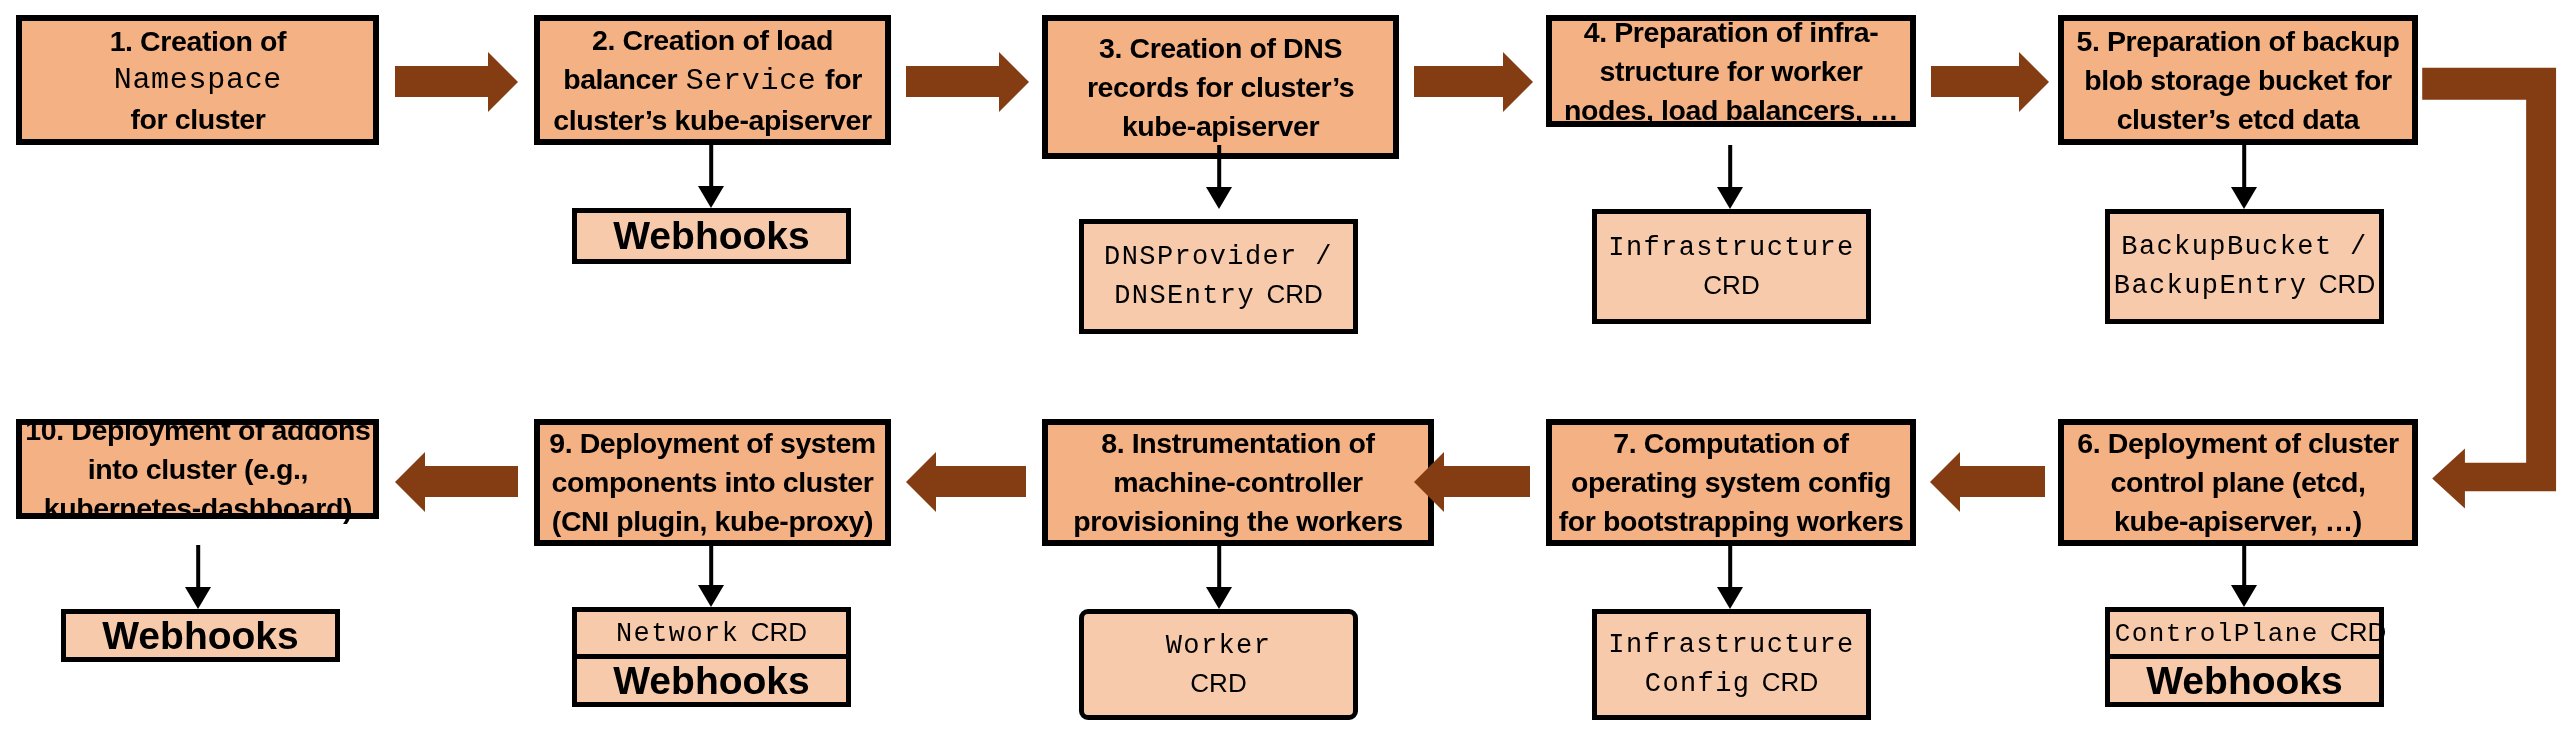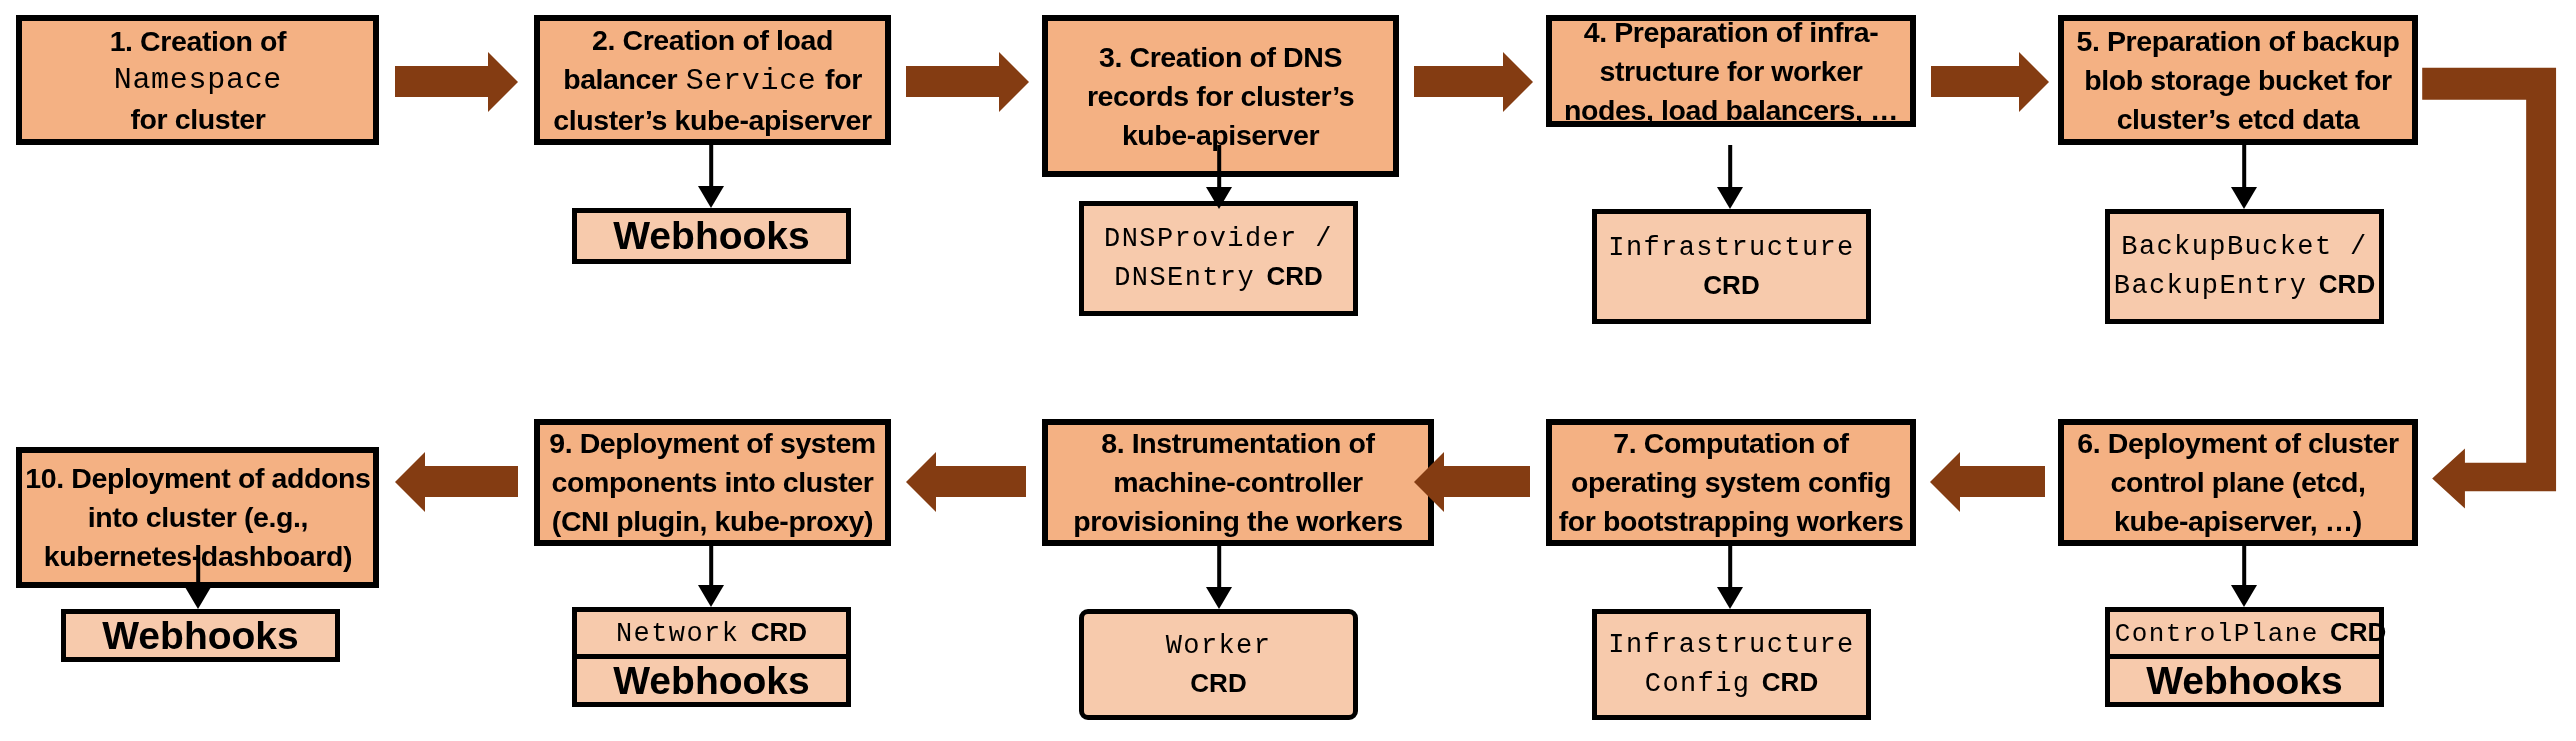--- a/index.html
+++ b/index.html
@@ -52,21 +52,21 @@
   }
   .artifact-cell + .artifact-cell{margin-top:-5.7px;}
   .code-line{
     display:flex;align-items:baseline;justify-content:center;gap:11.4px;
     font-family:"Liberation Mono","DejaVu Sans Mono",monospace;
     font-weight:400;font-size:27px;line-height:37px;letter-spacing:1.4px;
     white-space:nowrap;
   }
   .crd-label{
     font-family:"Liberation Sans",sans-serif;
-    font-weight:700;font-size:26px;letter-spacing:0;
+    font-weight:400;font-size:26px;letter-spacing:0;
   }
   .webhooks-label{font-weight:700;font-size:39px;font-family:"Liberation Sans",sans-serif;letter-spacing:0;}
   
   .v-arrow{position:absolute;}
   .v-line{position:absolute;left:50%;transform:translateX(-50%);width:3.6px;background:var(--border);}
   .v-head{
     position:absolute;left:50%;transform:translateX(-50%);
     width:0;height:0;
     border-left:13px solid transparent;
     border-right:13px solid transparent;
@@ -113,21 +113,21 @@
     <div class="main-line">
       <span>balancer</span>
       <span class="inline-code">Service</span>
       <span>for</span>
     </div>
     <div class="main-line">
         <span>cluster’s kube-apiserver</span>
       </div>
   </div>
 
-  <div class="main-box" style="left:1042px;top:15px;width:357px;height:162px;justify-content:center;">
+  <div class="main-box" style="left:1042px;top:15px;width:357px;height:144px;justify-content:center;">
     <div class="main-line">
         <span>3. Creation of DNS</span>
       </div>
     <div class="main-line">
         <span>records for cluster’s</span>
       </div>
     <div class="main-line">
         <span>kube-apiserver</span>
       </div>
   </div>
@@ -149,21 +149,21 @@
         <span>5. Preparation of backup</span>
       </div>
     <div class="main-line">
         <span>blob storage bucket for</span>
       </div>
     <div class="main-line">
         <span>cluster’s etcd data</span>
       </div>
   </div>
 
-  <div class="main-box" style="left:16.4px;top:419px;width:363px;height:141px;margin-top:28px;">
+  <div class="main-box" style="left:16.4px;top:419px;width:363px;height:100px;">
     <div class="main-line">
         <span>10. Deployment of addons</span>
       </div>
     <div class="main-line">
         <span>into cluster (e.g.,</span>
       </div>
     <div class="main-line">
         <span>kubernetes-dashboard)</span>
       </div>
   </div>
@@ -213,21 +213,21 @@
       </div>
     <div class="main-line">
         <span>kube-apiserver, …)</span>
       </div>
   </div>
 
   <div class="artifact-box" style="left:572px;top:208px;width:279px;height:56px;">
     <span class="webhooks-label">Webhooks</span>
   </div>
 
-  <div class="artifact-box" style="left:1079px;top:201px;width:279px;height:115px;">
+  <div class="artifact-box" style="left:1079px;top:219px;width:279px;height:115px;">
     <div class="code-line">
         <span>DNSProvider /</span>
       </div>
     <div class="code-line">
       <span>DNSEntry</span>
       <span class="crd-label">CRD</span>
     </div>
   </div>
 
   <div class="artifact-box" style="left:1592px;top:209px;width:279px;height:115px;">

